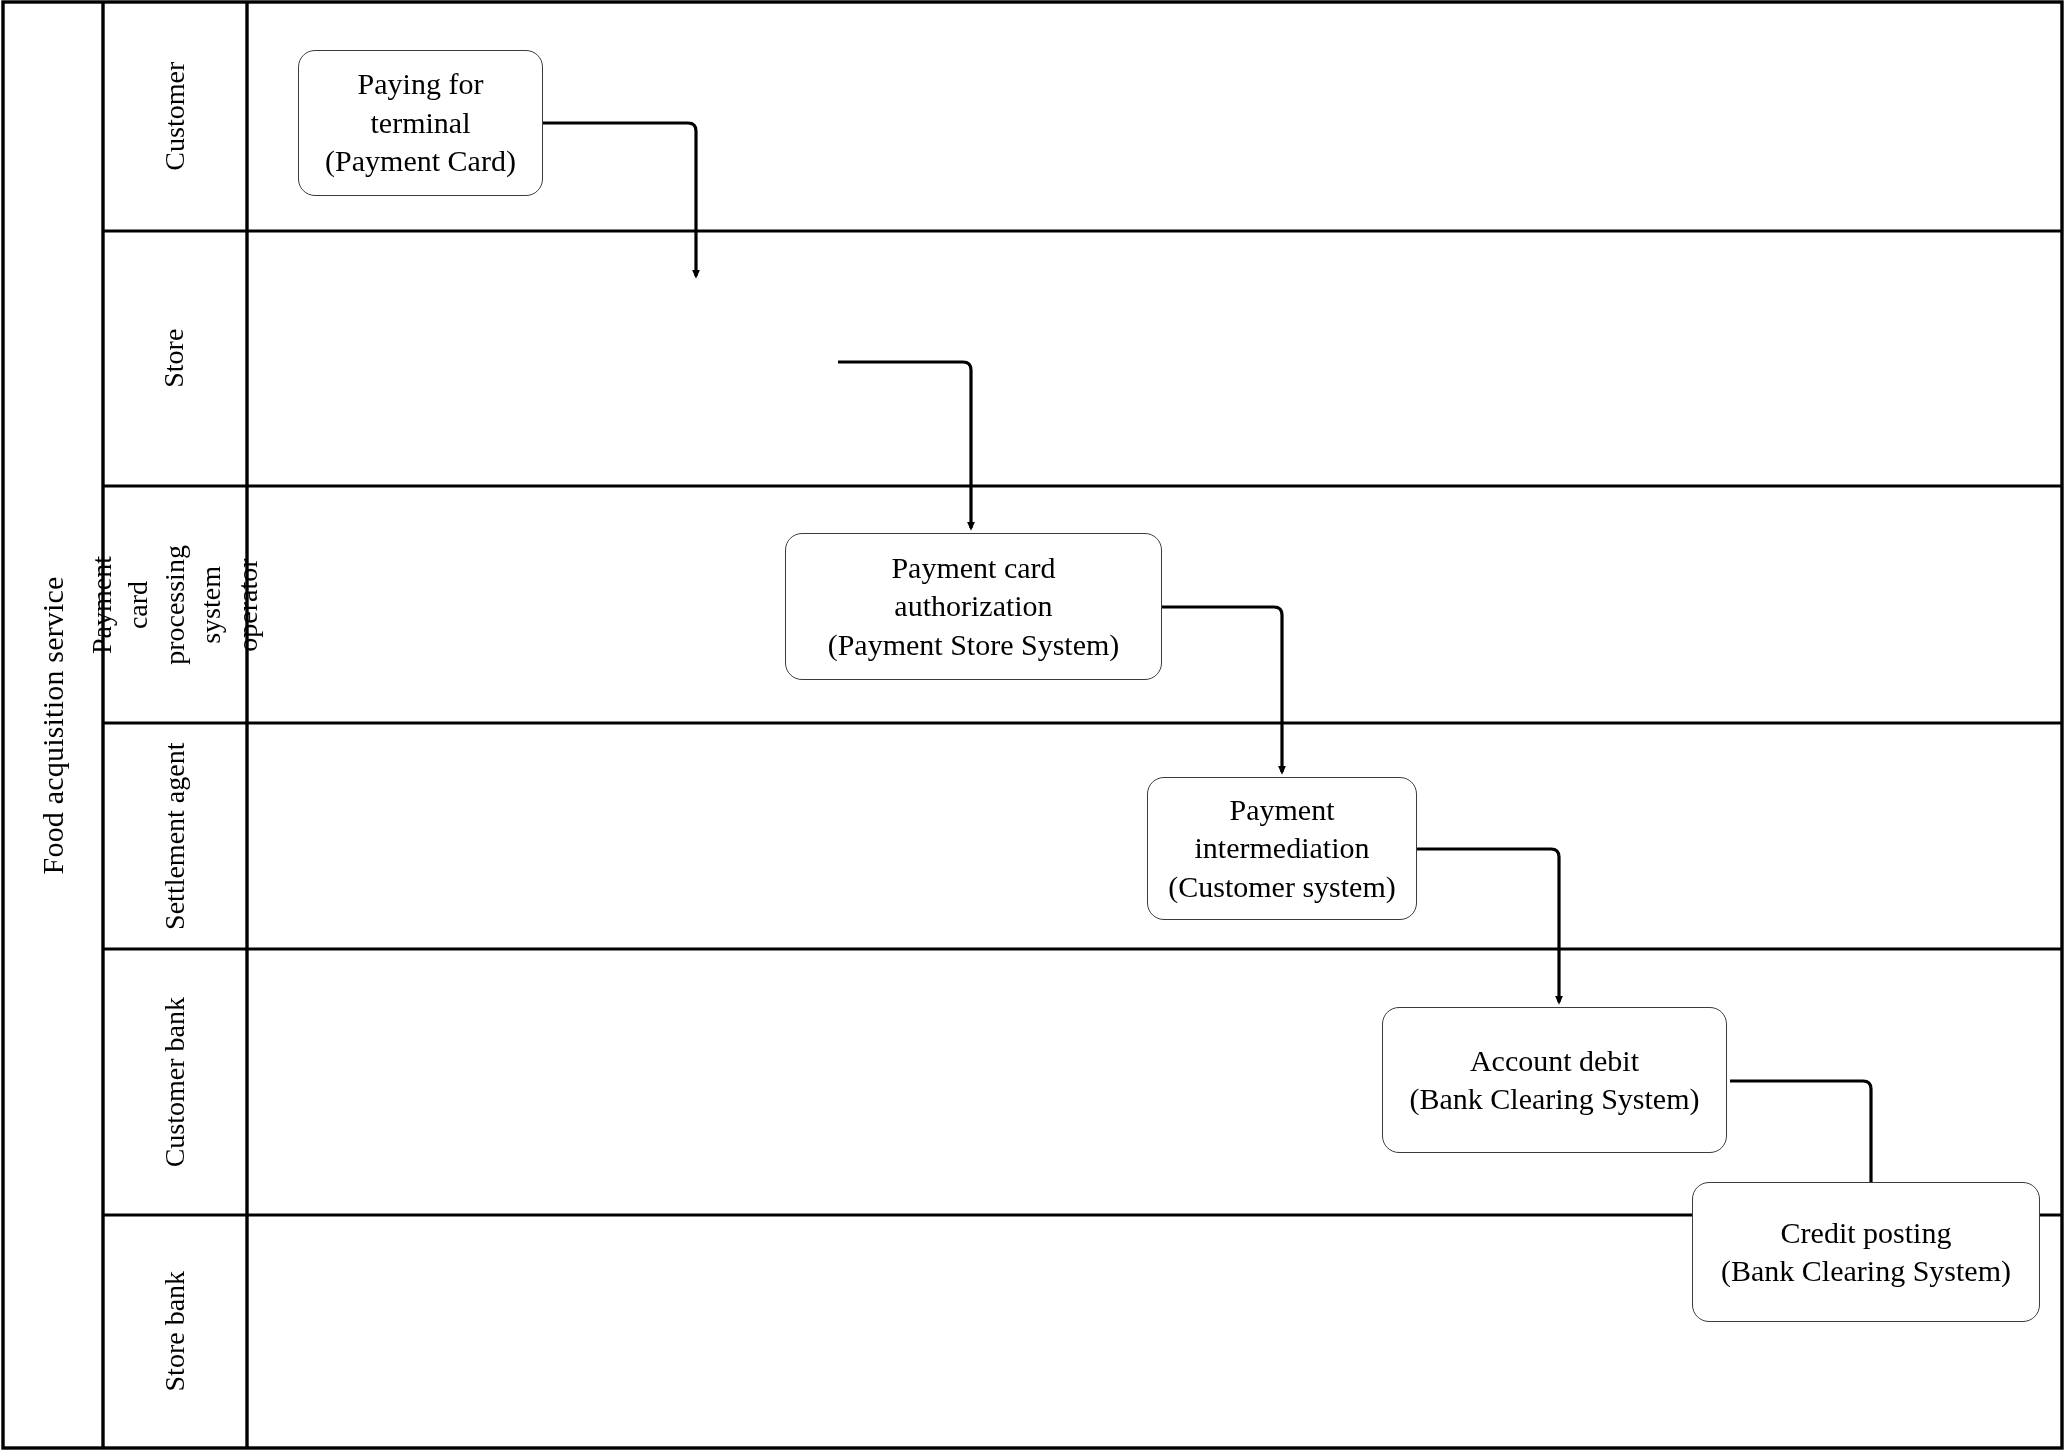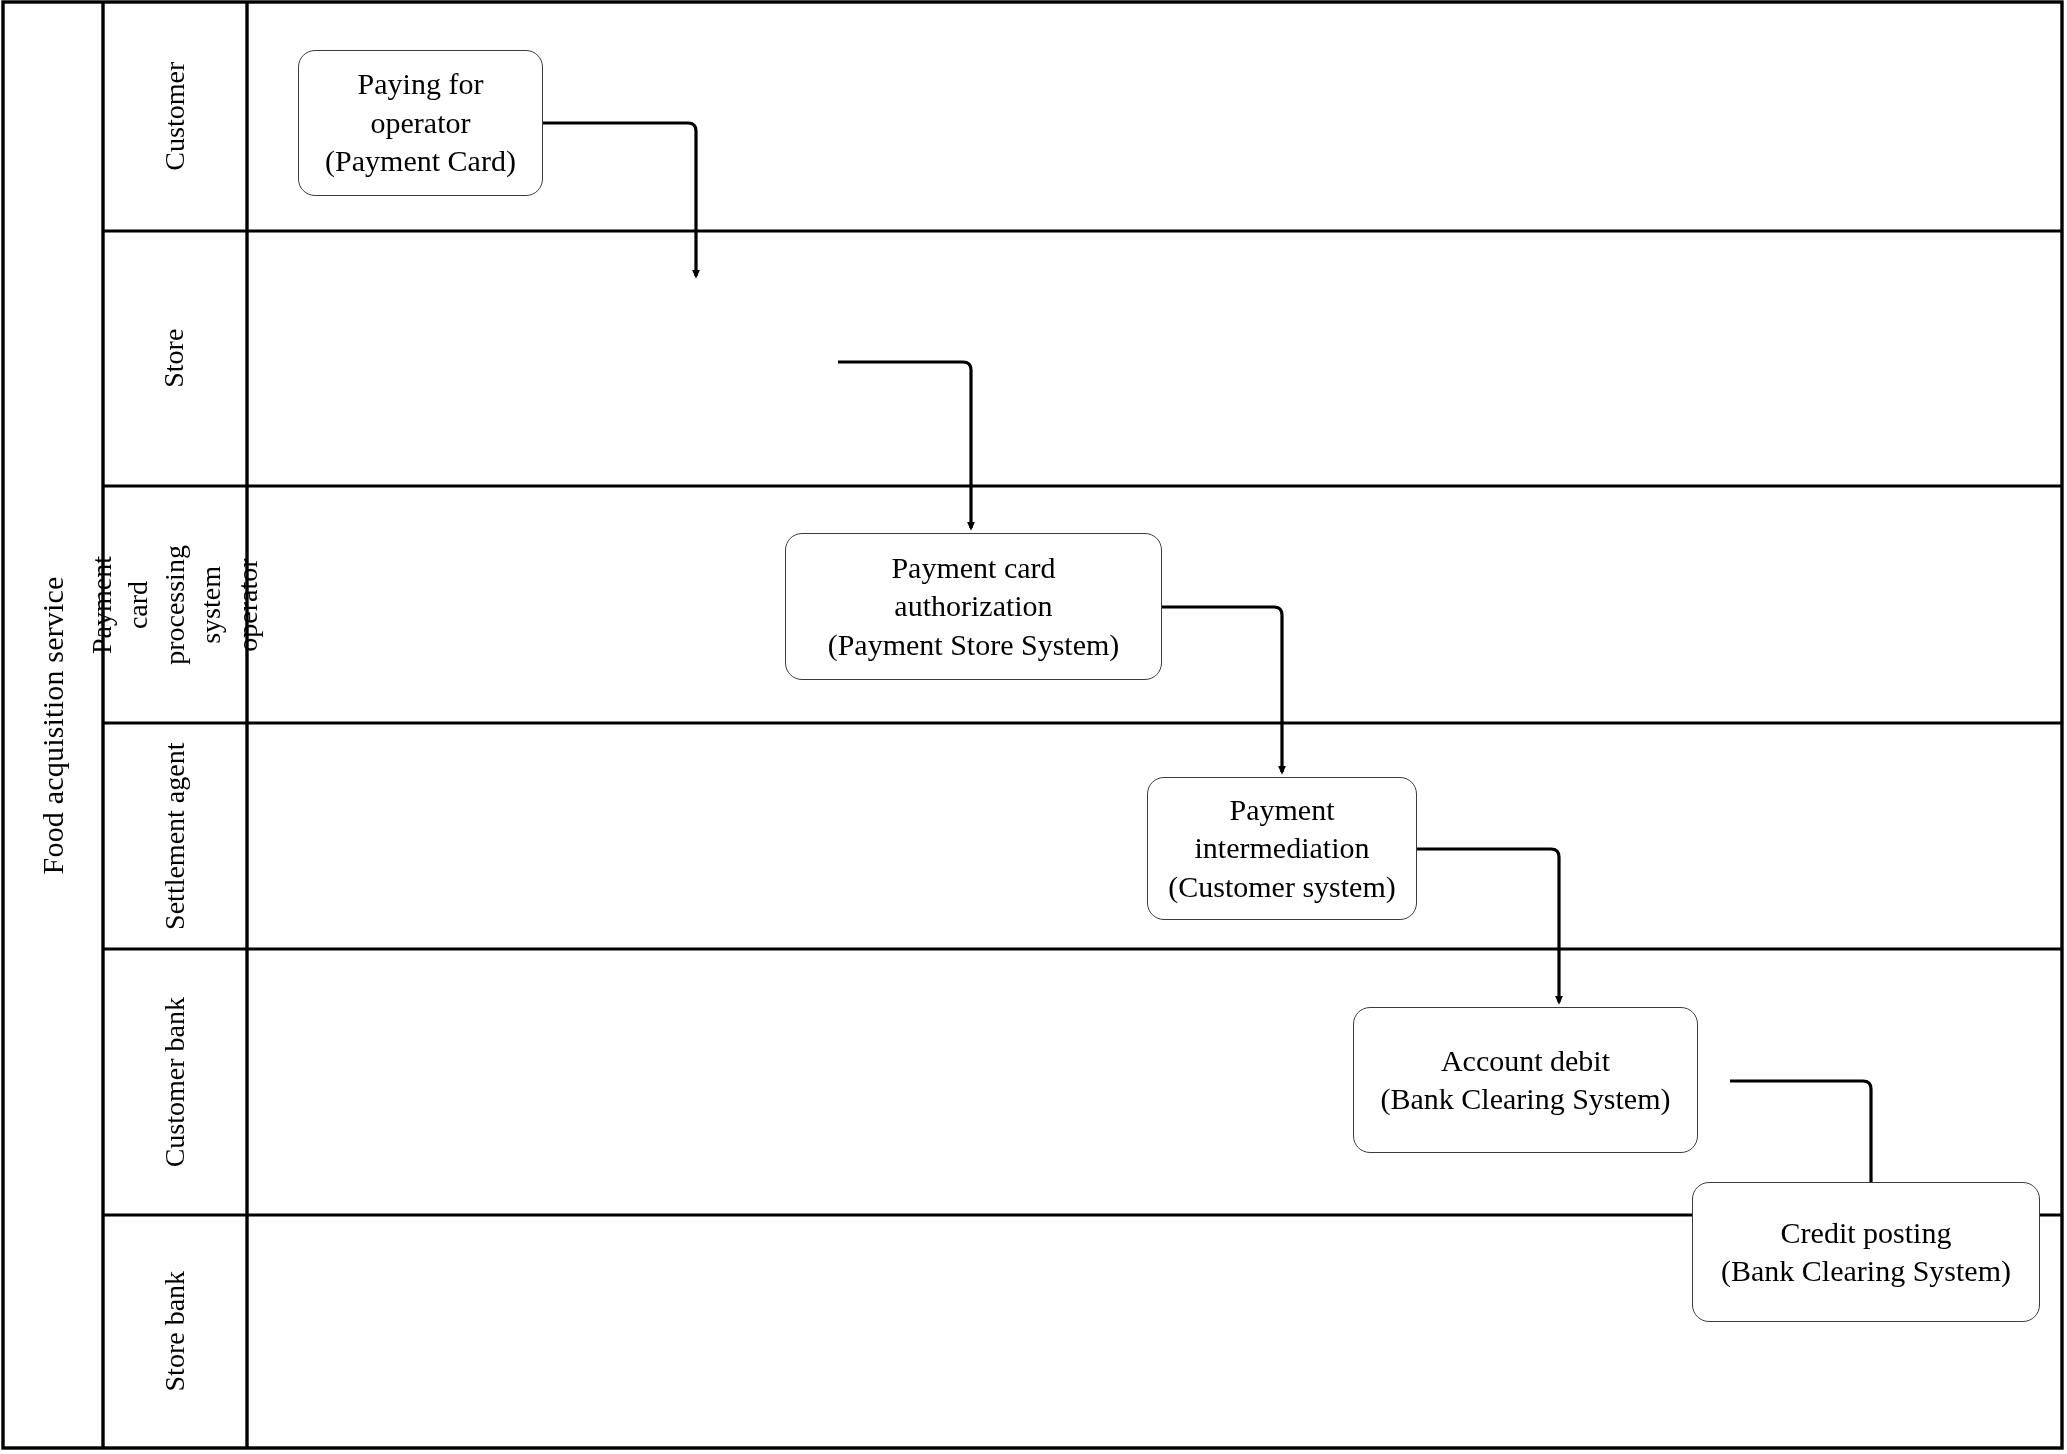--- a/index.html
+++ b/index.html
@@ -145,21 +145,21 @@
     <div class="rot"><span>Customer bank</span></div>
   </div>
 
   <div class="lane-label" style="top:1215px;height:233px;">
     <div class="rot"><span>Store bank</span></div>
   </div>
 
   <div class="task" style="left:298px;top:50px;width:245px;height:146px;">
     <div>
       <span class="tl">Paying for</span>
-      <span class="tl">operator</span>
+      <span class="tl">terminal</span>
       <span class="tl">(Payment Card)</span>
     </div>
   </div>
 
 
   <div class="task" style="left:785px;top:533px;width:377px;height:147px;">
     <div>
       <span class="tl">Payment card</span>
       <span class="tl">authorization</span>
       <span class="tl">(Payment Store System)</span>
@@ -167,21 +167,21 @@
   </div>
 
   <div class="task" style="left:1147px;top:777px;width:270px;height:143px;">
     <div>
       <span class="tl">Payment</span>
       <span class="tl">intermediation</span>
       <span class="tl">(Customer system)</span>
     </div>
   </div>
 
-  <div class="task" style="left:1353px;top:1007px;width:345px;height:146px;">
+  <div class="task" style="left:1382px;top:1007px;width:345px;height:146px;">
     <div>
       <span class="tl">Account debit</span>
       <span class="tl">(Bank Clearing System)</span>
     </div>
   </div>
 
   <div class="task" style="left:1692px;top:1182px;width:348px;height:140px;">
     <div>
       <span class="tl">Credit posting</span>
       <span class="tl">(Bank Clearing System)</span>

